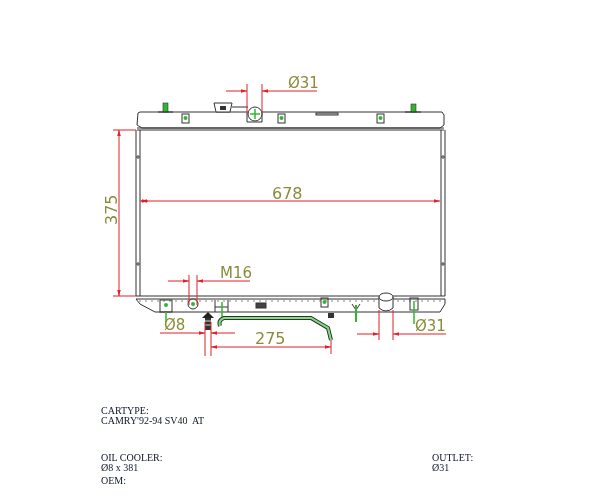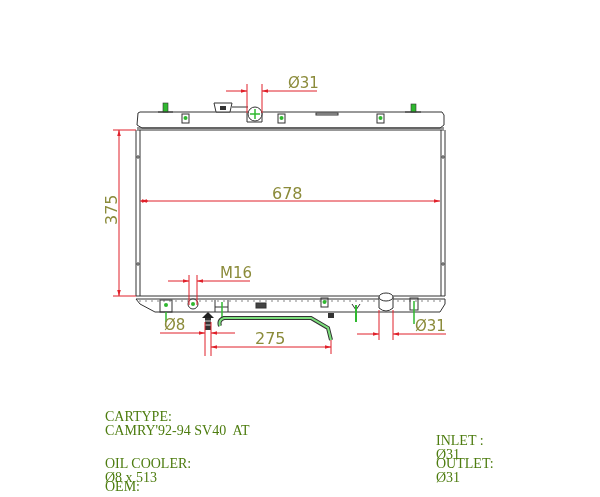--- a/index.html
+++ b/index.html
@@ -1,19 +1,19 @@
 <!DOCTYPE html>
 <html><head>
   <meta charset="utf-8">
   <style>
     html, body { margin: 0; padding: 0; background: #ffffff; }
     body { width: 600px; height: 497px; position: relative; overflow: hidden; }
     #drawing { position: absolute; left: 0; top: 0; width: 600px; height: 380px; }
     .dim-text { font-family: "DejaVu Sans", sans-serif; fill: #8b8b3a; }
-    .spec { position: absolute; font-family: "Liberation Serif", serif; font-size: 14px; color: #4d7c0f; white-space: pre; line-height: 1; }
+    .spec { position: absolute; font-family: "Liberation Serif", serif; font-size: 10px; color: #0f172a; white-space: pre; line-height: 1; }
     .spec-row { position: absolute; left: 0; }
     #specs-left { left: 91px; top: 396px; width: 300px; height: 100px; }
     #specs-right { left: 422px; top: 396px; width: 150px; height: 80px; }
     .kv .k { display: inline-block; }
     .kv .v { display: inline-block; }
   </style>
 </head>
 <body>
 
 <svg id="drawing" viewBox="0 0 600 380" xmlns="http://www.w3.org/2000/svg">
@@ -146,30 +146,26 @@
   <text class="dim-text" x="415" y="331" font-size="15">Ø31</text>
 </svg>
 
 <div id="specs-left" class="spec">
   <div class="spec-row kv" style="top:0px">
     <span class="k">CARTYPE:</span>
     <span class="v">CAMRY'92-94 SV40  AT</span>
   </div>
   <div class="spec-row kv" style="top:47px">
     <span class="k">OIL COOLER:</span>
-    <span class="v">Ø8 x 513</span>
+    <span class="v">Ø8 x 381</span>
   </div>
   <div class="spec-row kv" style="top:70px">
     <span class="k">OEM:</span>
     
   </div>
 </div>
 
 <div id="specs-right" class="spec">
-  <div class="spec-row kv" style="top:24px">
-    <span class="k" style="width:80px">INLET :</span>
-    <span class="v">Ø31</span>
-  </div>
   <div class="spec-row kv" style="top:47px">
     <span class="k" style="width:80px">OUTLET:</span>
     <span class="v">Ø31</span>
   </div>
 </div>
 
 </body></html>

